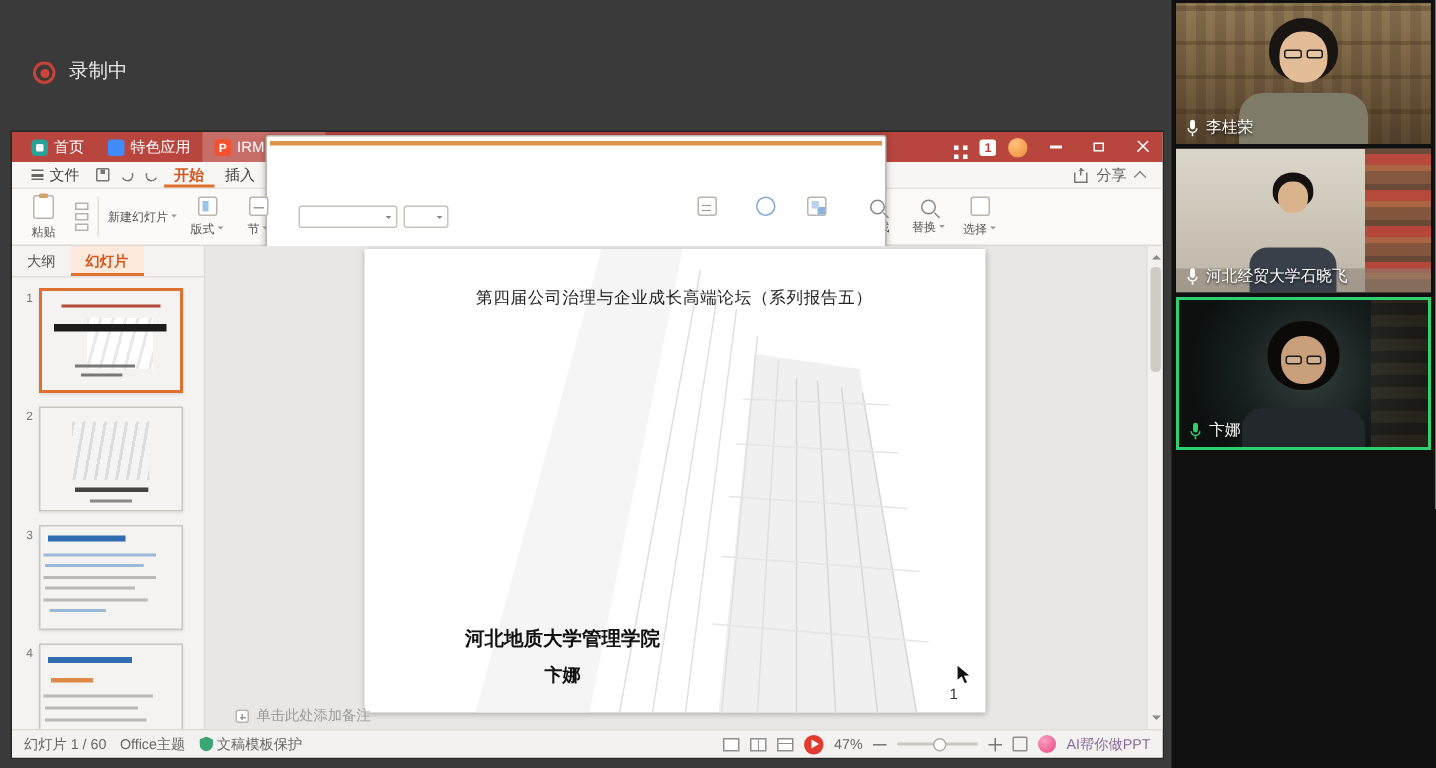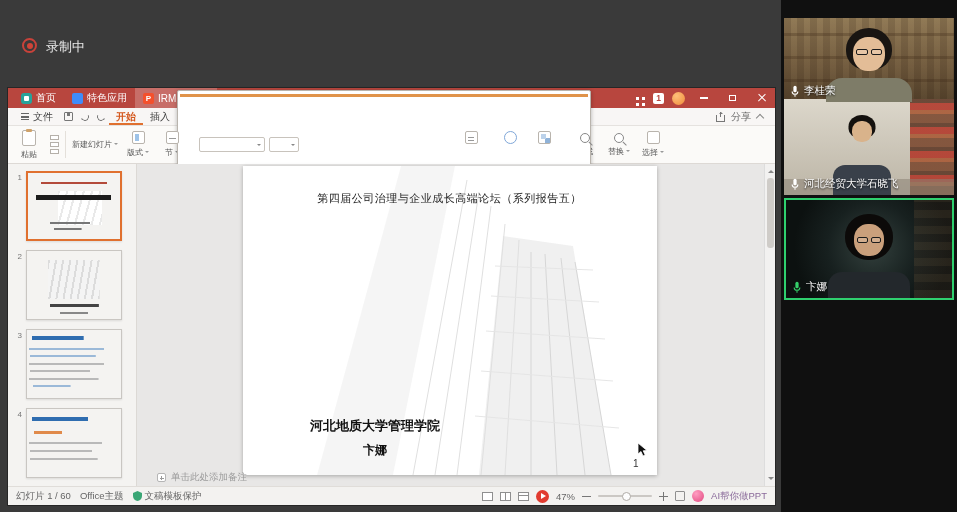--- a/index.html
+++ b/index.html
@@ -1,21 +1,21 @@
 <!DOCTYPE html>
 <html><head>
 <meta charset="utf-8">
 <style>
 *{margin:0;padding:0;box-sizing:border-box}
 html,body{width:957px;height:512px;overflow:hidden}
 body{background:#3a3a3a;font-family:"Liberation Sans","DejaVu Sans",sans-serif;position:relative}
 .stage{position:absolute;inset:0}
 
 
-.recwrap{position:absolute;left:22px;top:38px;display:flex;align-items:flex-start;gap:9px;color:#e9e9e9;font-size:13px;z-index:5}
+.recwrap{position:absolute;left:22px;top:38px;display:flex;align-items:flex-end;gap:9px;color:#e9e9e9;font-size:13px;z-index:5}
 .recdot{width:15px;height:15px;border:2px solid #c9423a;border-radius:50%;position:relative}
 .recdot::after{content:"";position:absolute;inset:2.5px;background:#d04438;border-radius:50%}
 
 
 .wps{position:absolute;left:8px;top:88px;width:767px;height:417px;background:#fff;box-shadow:0 0 0 1px #262626}
 .tabbar{height:20px;background:#b8463e;display:flex;align-items:center;padding-left:5px;color:#fff;font-size:10px}
 .home{display:flex;align-items:center;gap:4px;padding:0 8px;height:100%}
 .homeicon{width:11px;height:11px;border-radius:3px;background:#27a39b;position:relative}
 .homeicon::after{content:"";position:absolute;inset:3px;background:#fff;border-radius:1px}
 .dtab{display:flex;align-items:center;gap:4px;height:100%;padding:0 8px}
@@ -131,21 +131,21 @@
 .zbtn.plus::after{content:"";position:absolute;left:3.8px;top:0;width:1.4px;height:9px;background:#777}
 .sld{width:54px;height:2px;background:#cbc8c4;position:relative;border-radius:1px}
 .knob{position:absolute;left:24px;top:-3.5px;width:9px;height:9px;background:#fdfdfd;border:1px solid #b0aca7;border-radius:50%}
 .fsic{width:10px;height:10px;border:1.2px solid #8f8f8f;border-radius:1px}
 .aichip{width:12px;height:12px;border-radius:50%;background:radial-gradient(circle at 35% 30%,#ff9ec2,#e2487f)}
 .sb.ai{color:#8a6a9a}
 
 
 .panel{position:absolute;left:781px;top:0;width:176px;height:512px;background:#101010}
 .tile{position:absolute;left:3px;width:170px;background:#000;overflow:hidden}
-.t1{top:18px;height:84px}
+.t1{top:2px;height:94px}
 .t2{top:99px;height:96px}
 .t3{top:198px;height:102px;border:2px solid #2fd06f}
 .t4{top:303px;height:87px}
 .t5{top:393px;height:97px}
 .art{position:absolute;inset:0}
 .a1{background:linear-gradient(180deg,#93815f,#6b5a41 60%,#4a3e2c)}
 .a1::before{content:"";position:absolute;inset:0;background:repeating-linear-gradient(90deg,rgba(92,62,34,.5) 0 7px,rgba(140,100,58,.35) 7px 13px),repeating-linear-gradient(0deg,transparent 0 20px,rgba(40,25,12,.55) 20px 23px);opacity:.65}
 .a2{background:linear-gradient(180deg,#dcd7cb,#bcb5a6)}
 .a2::before{content:"";position:absolute;right:0;top:0;width:44px;height:100%;background:repeating-linear-gradient(0deg,#7c4a31 0 9px,#a85a36 9px 13px,#b23a2c 13px 20px,#5f3a28 20px 24px);opacity:.9}
 .a2::after{content:"";position:absolute;left:0;bottom:0;width:100%;height:16px;background:#8a8275;opacity:.55}
@@ -341,20 +341,24 @@
         <span class="ri"></span>
         <span class="rlab">
             <span>选择</span>
             <span class="crt"></span>
           </span>
       </div>
     </div>
 
     <div class="wbody">
       <div class="thumbpanel">
+        <div class="ptabs">
+          <span class="pt">大纲</span>
+          <span class="pt sel">幻灯片</span>
+        </div>
         <div class="thumbs">
           <div class="titem">
             <span class="tnum">1</span>
             <div class="tbox sel tc1"></div>
           </div>
           <div class="titem">
             <span class="tnum">2</span>
             <div class="tbox tc2"></div>
           </div>
           <div class="titem">

